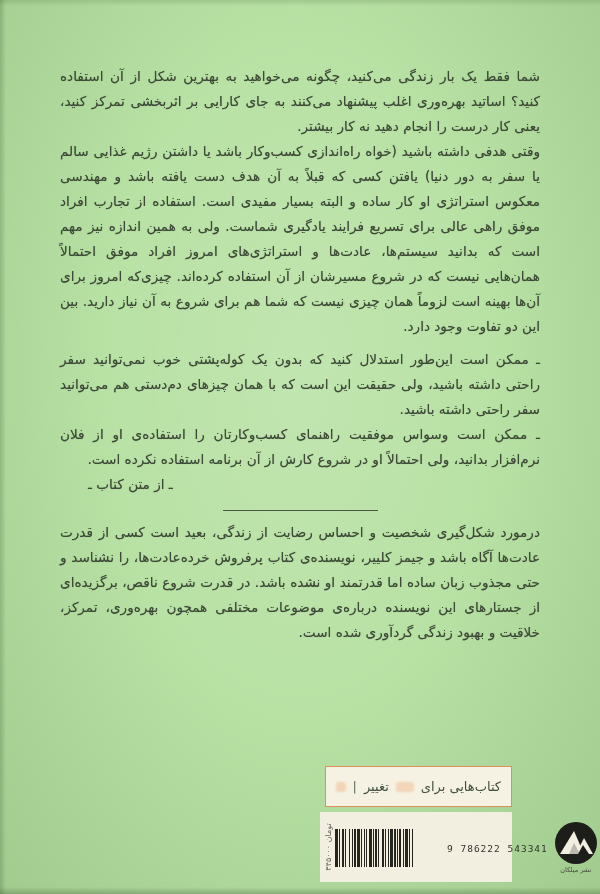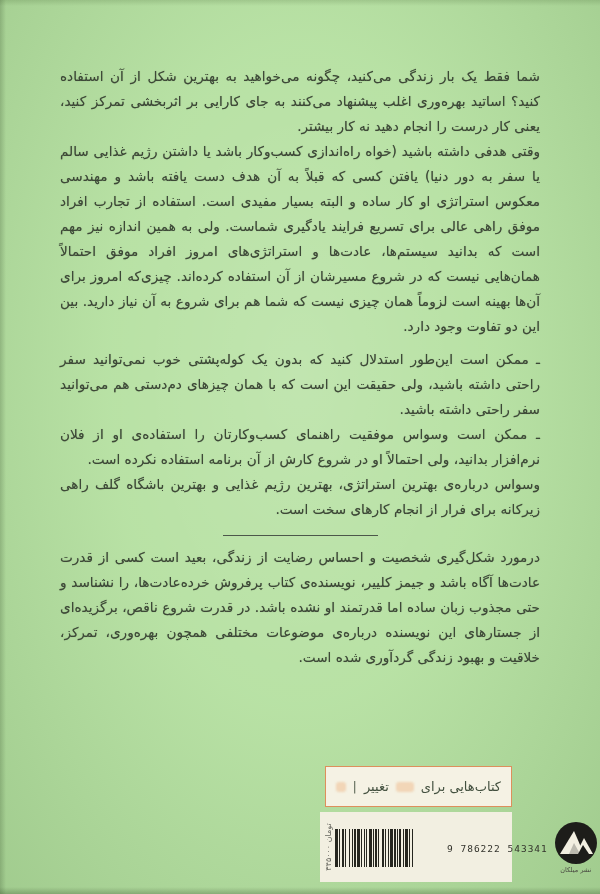--- a/index.html
+++ b/index.html
@@ -102,21 +102,21 @@
 
   <div class="text-block">
     <p>شما فقط یک بار زندگی می‌کنید، چگونه می‌خواهید به بهترین شکل از آن استفاده کنید؟ اساتید بهره‌وری اغلب پیشنهاد می‌کنند به جای کارایی بر اثربخشی تمرکز کنید، یعنی کار درست را انجام دهید نه کار بیشتر.</p>
     <p>وقتی هدفی داشته باشید (خواه راه‌اندازی کسب‌وکار باشد یا داشتن رژیم غذایی سالم یا سفر به دور دنیا) یافتن کسی که قبلاً به آن هدف دست یافته باشد و مهندسی معکوس استراتژی او کار ساده و البته بسیار مفیدی است. استفاده از تجارب افراد موفق راهی عالی برای تسریع فرایند یادگیری شماست. ولی به همین اندازه نیز مهم است که بدانید سیستم‌ها، عادت‌ها و استراتژی‌های امروز افراد موفق احتمالاً همان‌هایی نیست که در شروع مسیرشان از آن استفاده کرده‌اند. چیزی‌که امروز برای آن‌ها بهینه است لزوماً همان چیزی نیست که شما هم برای شروع به آن نیاز دارید. بین این دو تفاوت وجود دارد.</p>
 
     <div class="bullets">
       <p>ـ ممکن است این‌طور استدلال کنید که بدون یک کوله‌پشتی خوب نمی‌توانید سفر راحتی داشته باشید، ولی حقیقت این است که با همان چیزهای دم‌دستی هم می‌توانید سفر راحتی داشته باشید.</p>
       <p>ـ ممکن است وسواس موفقیت راهنمای کسب‌وکارتان را استفاده‌ی او از فلان نرم‌افزار بدانید، ولی احتمالاً او در شروع کارش از آن برنامه استفاده نکرده است.</p>
     </div>
 
-    <p class="closing">وسواس درباره‌ی بهترین استراتژی، بهترین رژیم غذایی و بهترین باشگاه گلف راهی زیرکانه برای فرار از انجام کارهای سخت است.</p>
+    <p class="attribution">ـ از متن کتاب ـ</p>
 
     <hr class="divider">
 
     <p>درمورد شکل‌گیری شخصیت و احساس رضایت از زندگی، بعید است کسی از قدرت عادت‌ها آگاه باشد و جیمز کلییر، نویسنده‌ی کتاب پرفروش خرده‌عادت‌ها، را نشناسد و حتی مجذوب زبان ساده اما قدرتمند او نشده باشد. در قدرت شروع ناقص، برگزیده‌ای از جستارهای این نویسنده درباره‌ی موضوعات مختلفی همچون بهره‌وری، تمرکز، خلاقیت و بهبود زندگی گردآوری شده است.</p>
   </div>
 
   <div class="series-box">
     <span>کتاب‌هایی برای</span>
     <span class="faded-word faded-a"></span>
     <span>تغییر</span>

